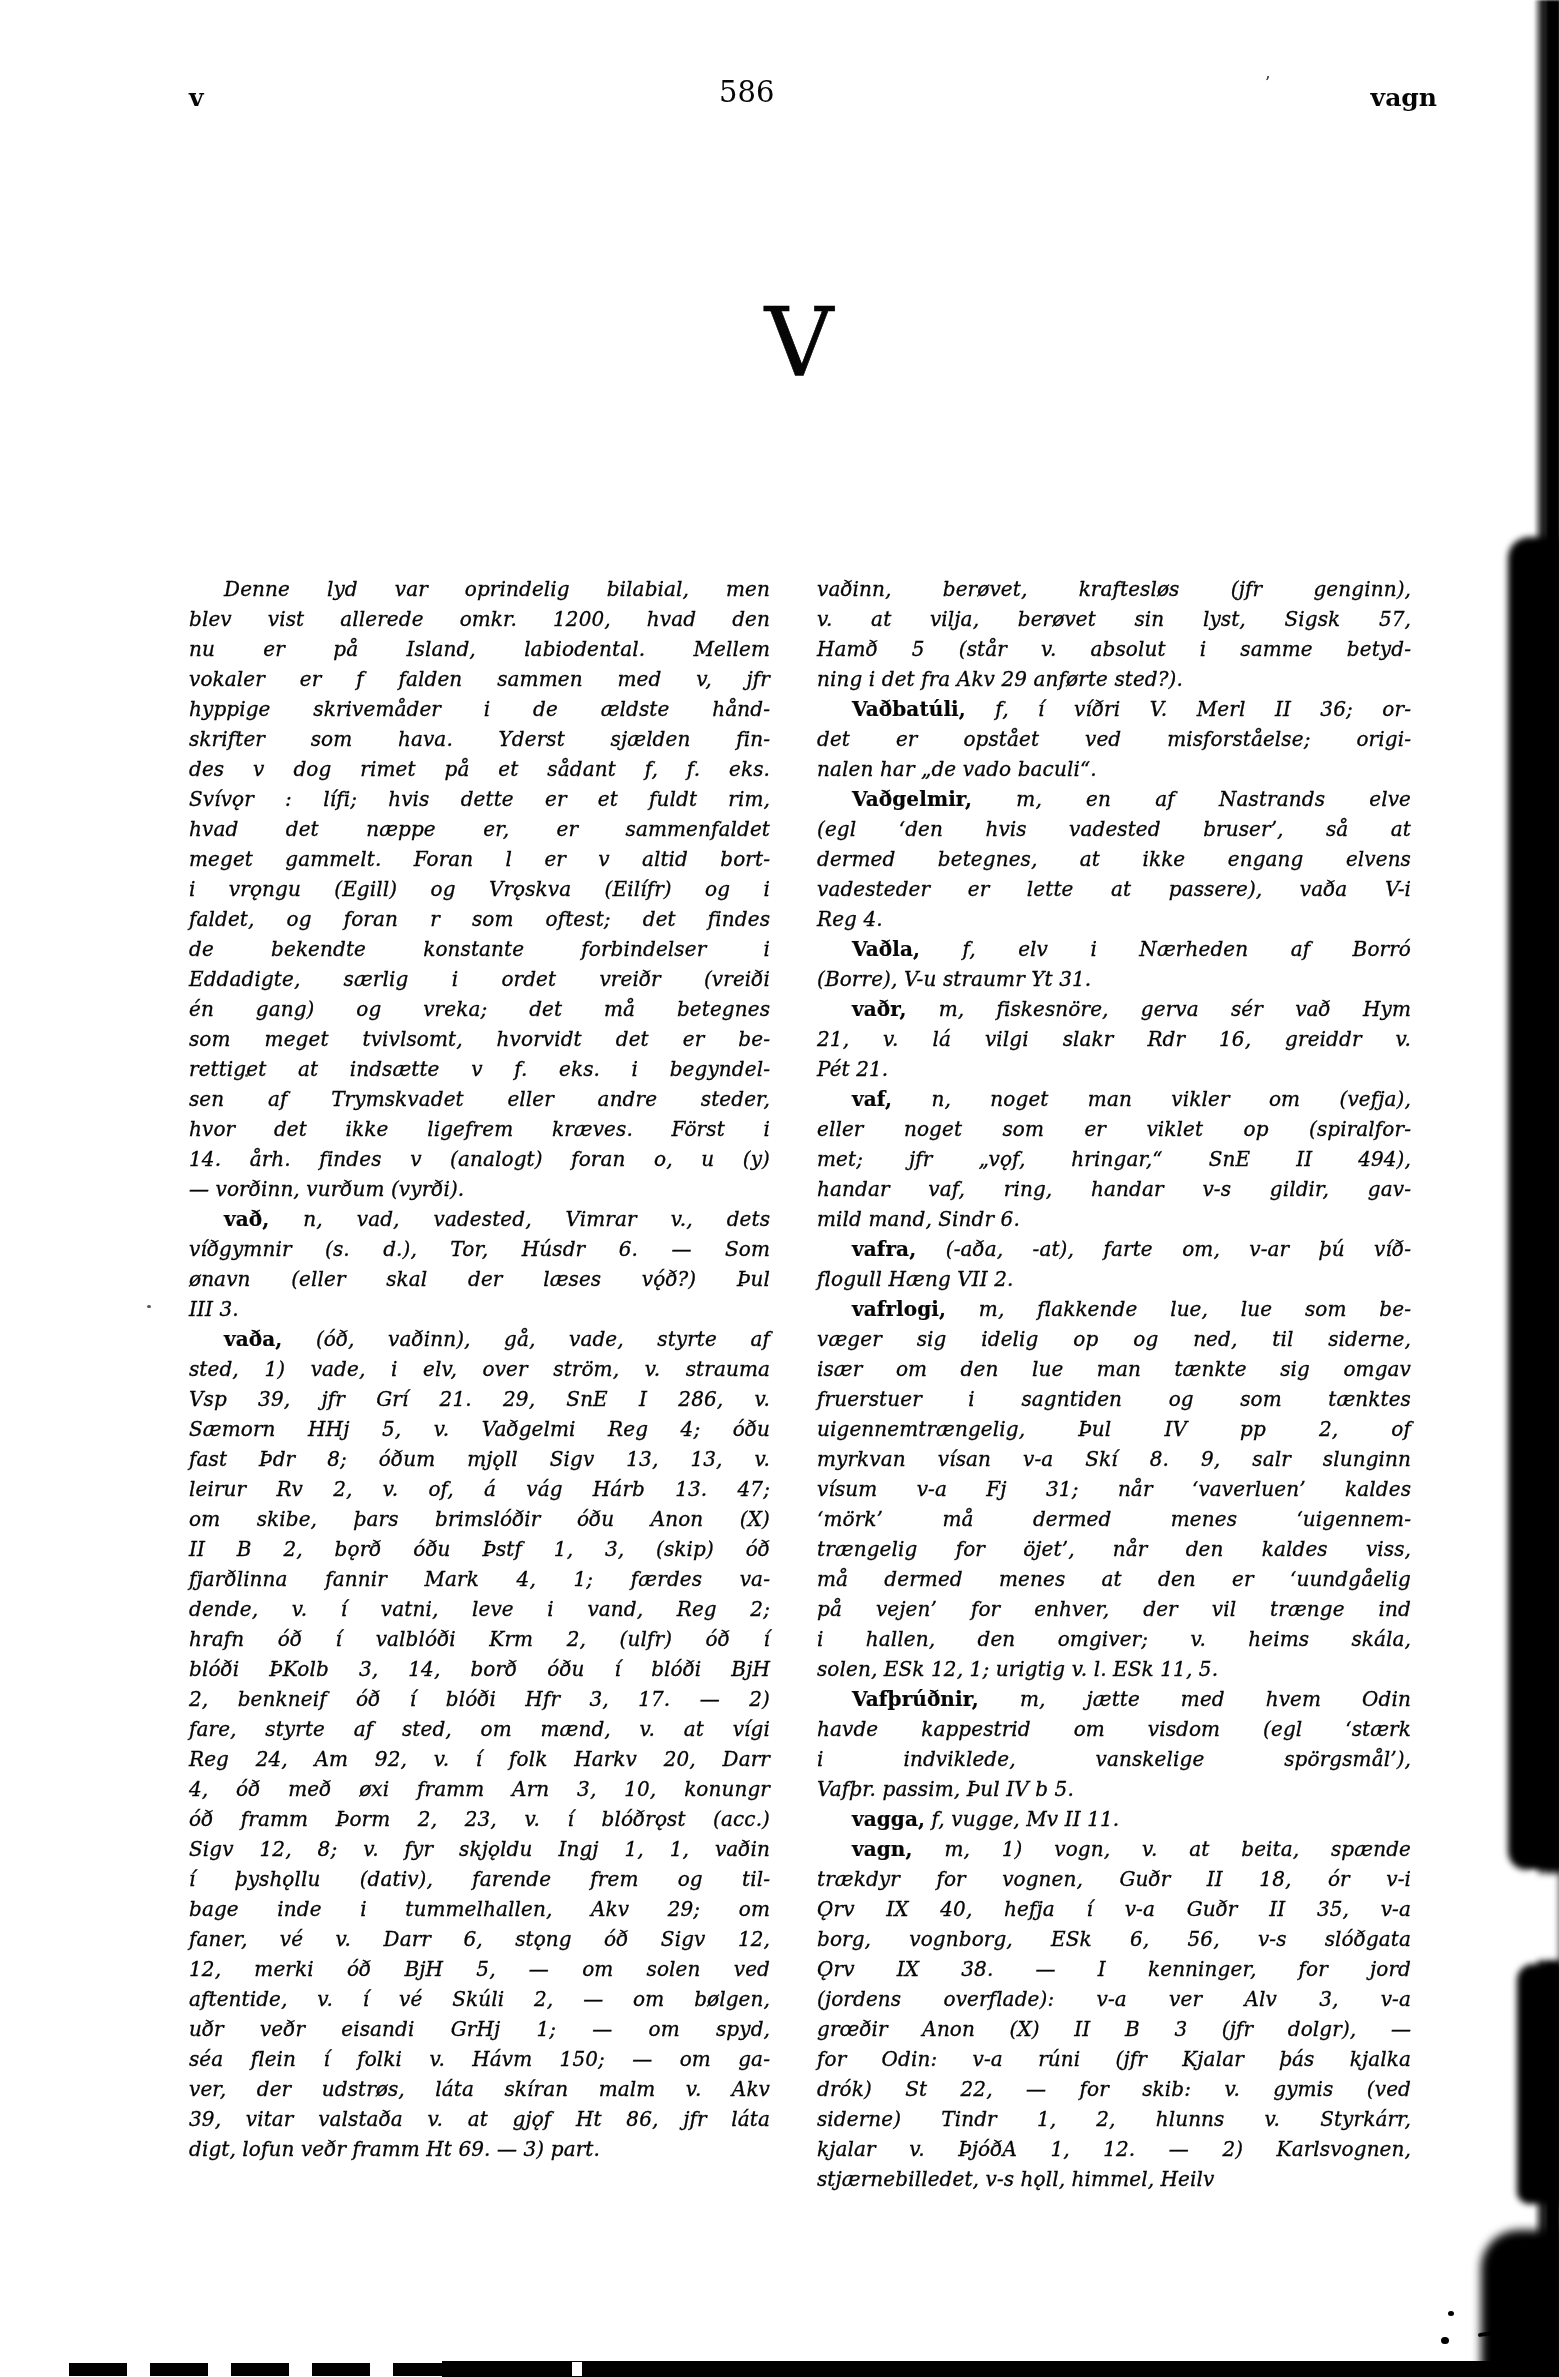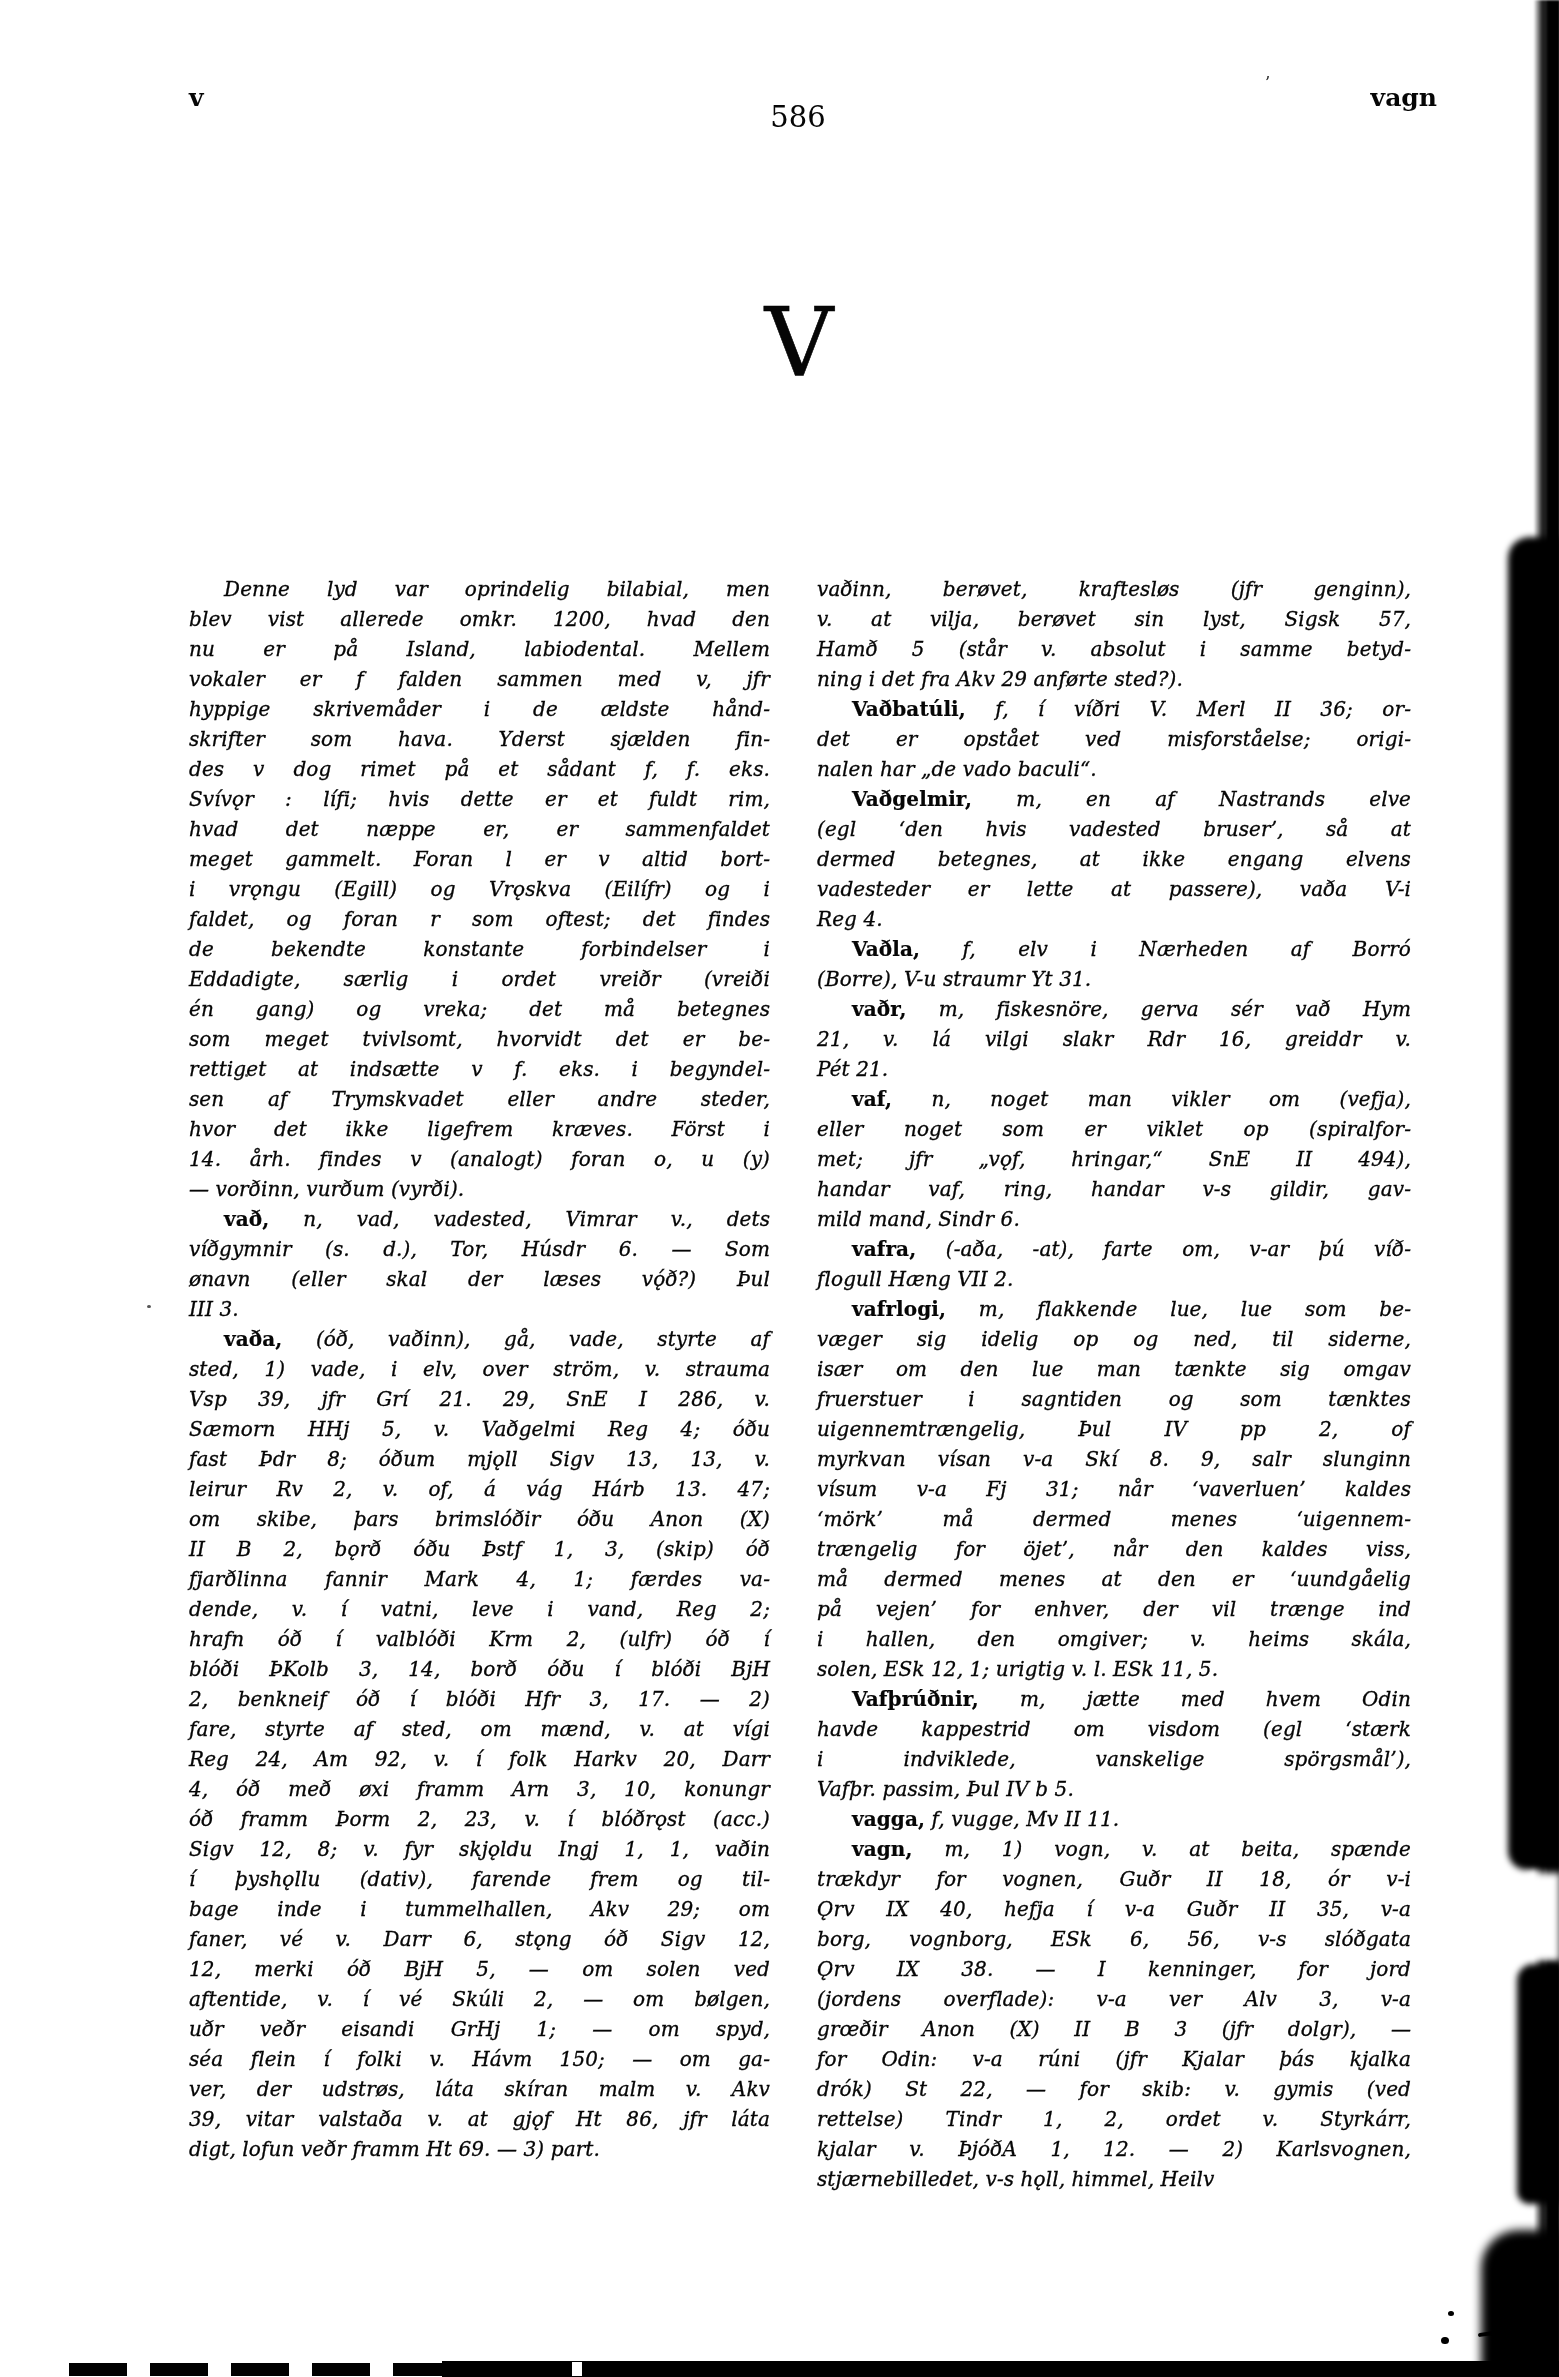--- a/index.html
+++ b/index.html
@@ -7,21 +7,21 @@
     position:relative;
     width:1560px;height:2377px;
     background:#ffffff;
     overflow:hidden;
     color:#060606;
     font-family:"DejaVu Serif","Liberation Serif",serif;
   }
   
   .running-head span{position:absolute;font-size:25px;line-height:1;}
   .rh-left{left:189px;top:85px;font-weight:700;}
-  .rh-center{left:719px;width:158px;top:78px;text-align:center;font-size:29px !important;margin-top:25px;}
+  .rh-center{left:719px;width:158px;top:78px;text-align:left;font-size:29px !important;}
   .rh-right{left:1248px;width:189px;top:85px;text-align:right;font-weight:700;}
   .stray-mark{left:1265px;top:75px;font-size:16.4px !important;color:#222;}
   
   .section-letter{
     position:absolute;left:799px;top:296px;
     transform:translateX(-50%);
     font-size:95px;line-height:1;font-weight:400;
     -webkit-text-stroke:0.6px #000;
   }
   
@@ -227,21 +227,21 @@
       <div class="para">
         <div class="line indent"><span class="hw">vagn,</span><span> m, 1) vogn, v. at beita, spænde</span></div>
         <div class="line">trækdyr for vognen, Guðr II 18, ór v-i</div>
         <div class="line">Ǫrv IX 40, hefja í v-a Guðr II 35, v-a</div>
         <div class="line">borg, vognborg, ESk 6, 56, v-s slóðgata</div>
         <div class="line">Ǫrv IX 38. — I kenninger, for jord</div>
         <div class="line">(jordens overflade): v-a ver Alv 3, v-a</div>
         <div class="line">grœðir Anon (X) II B 3 (jfr dolgr), —</div>
         <div class="line">for Odin: v-a rúni (jfr Kjalar þás kjalka</div>
         <div class="line">drók) St 22, — for skib: v. gymis (ved</div>
-        <div class="line">rettelse) Tindr 1, 2, ordet v. Styrkárr,</div>
+        <div class="line">siderne) Tindr 1, 2, hlunns v. Styrkárr,</div>
         <div class="line">kjalar v. ÞjóðA 1, 12. — 2) Karlsvognen,</div>
         <div class="line last">stjærnebilledet, v-s hǫll, himmel, Heilv</div>
       </div>
     </div>
 
   <div class="edge-band"></div>
   <div class="edge-bulge-a"></div>
   <div class="edge-notch"></div>
   <div class="edge-bulge-b"></div>
   <div class="corner-blob"></div>

